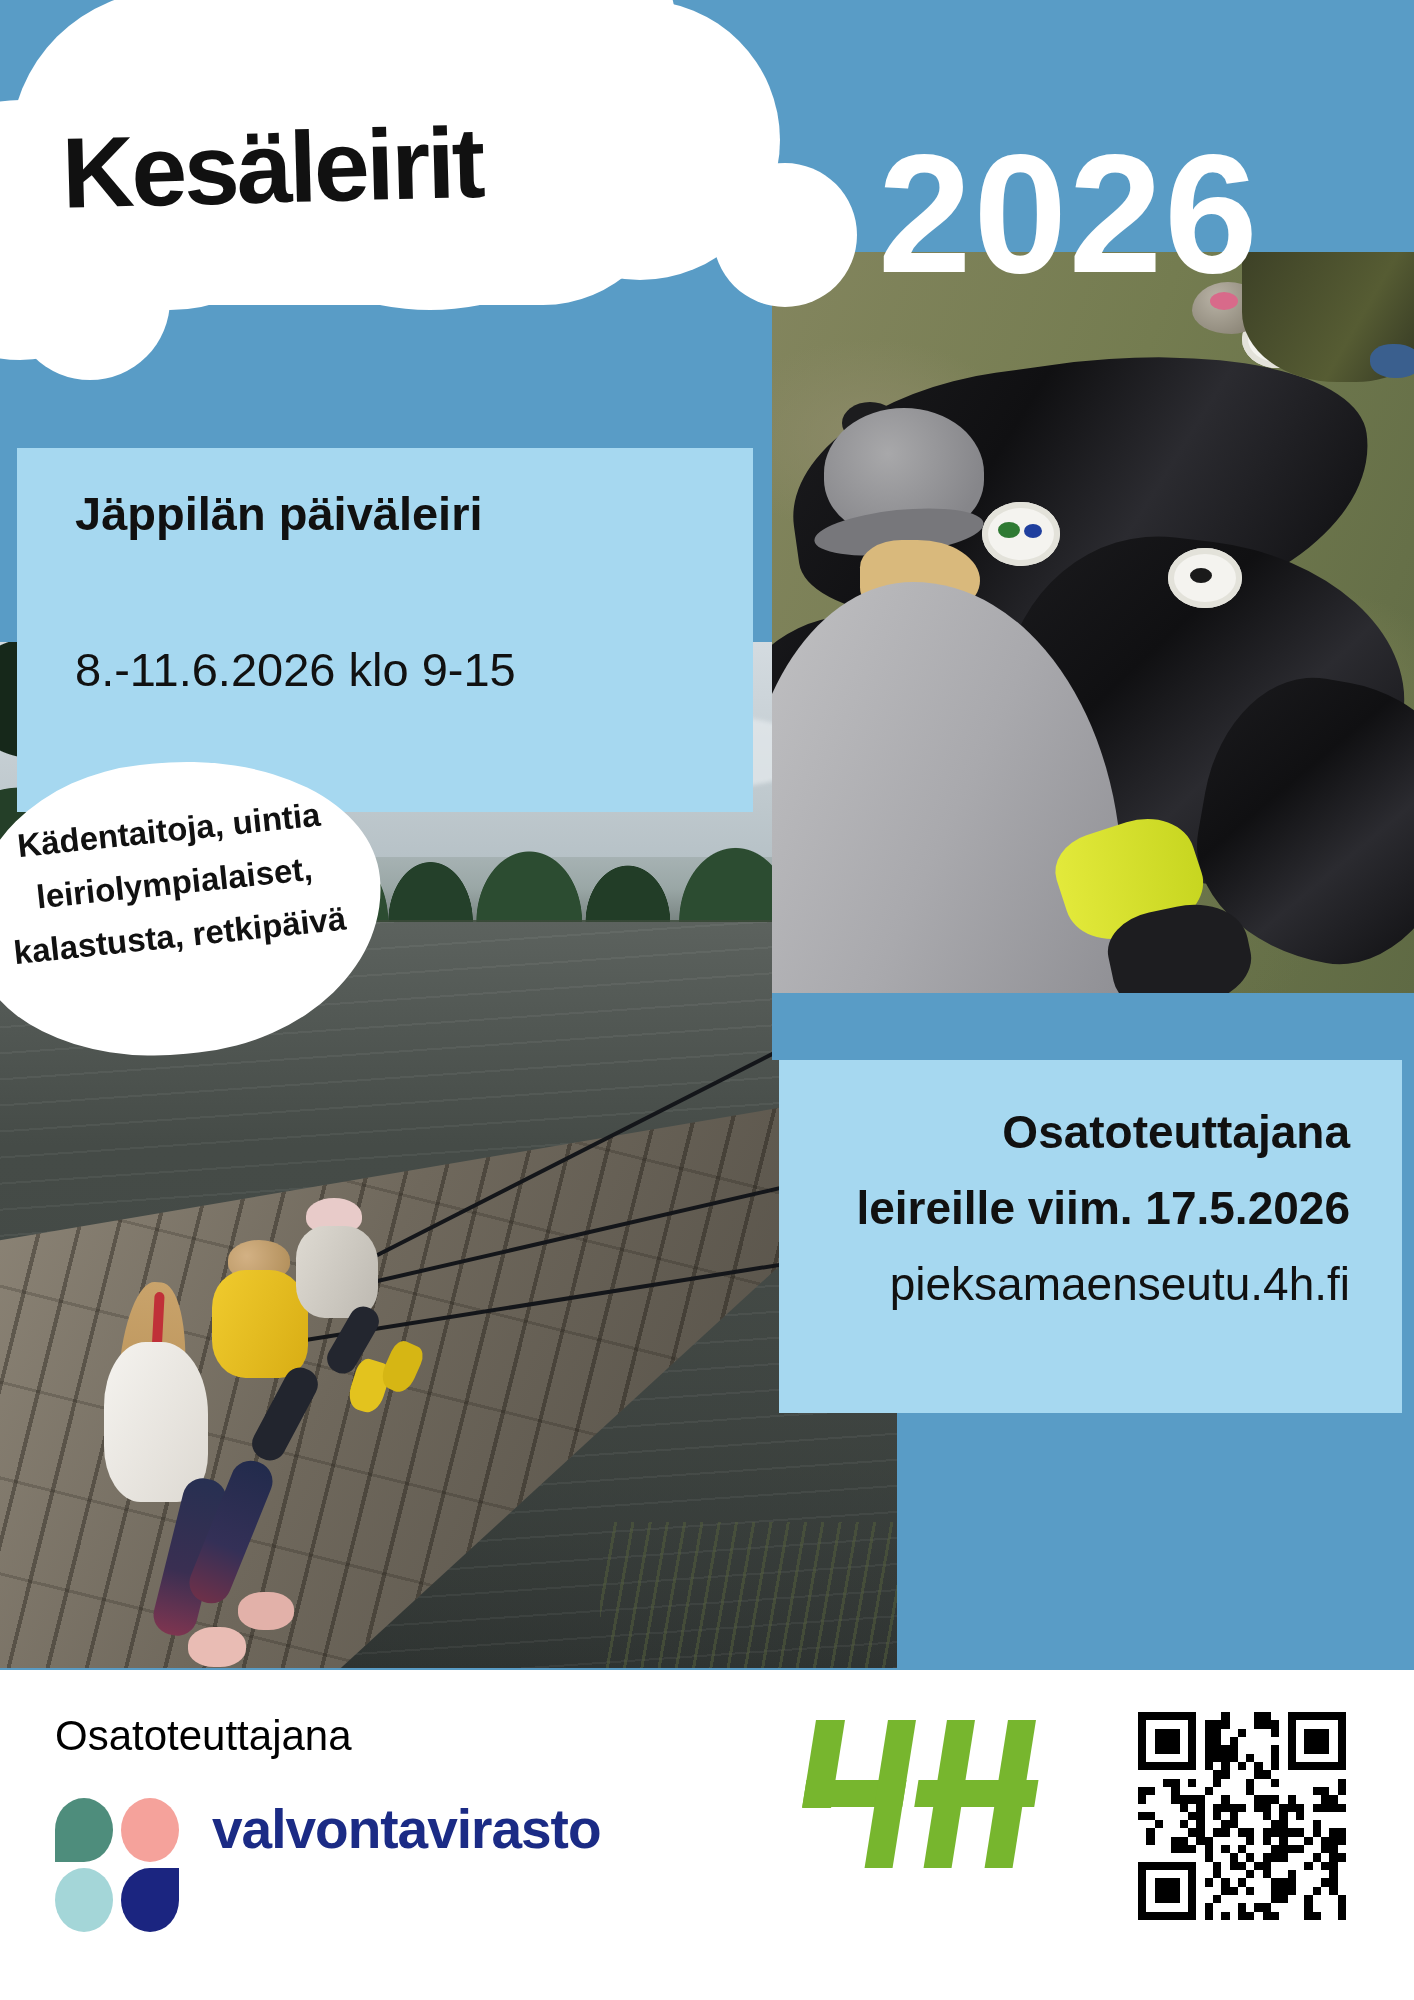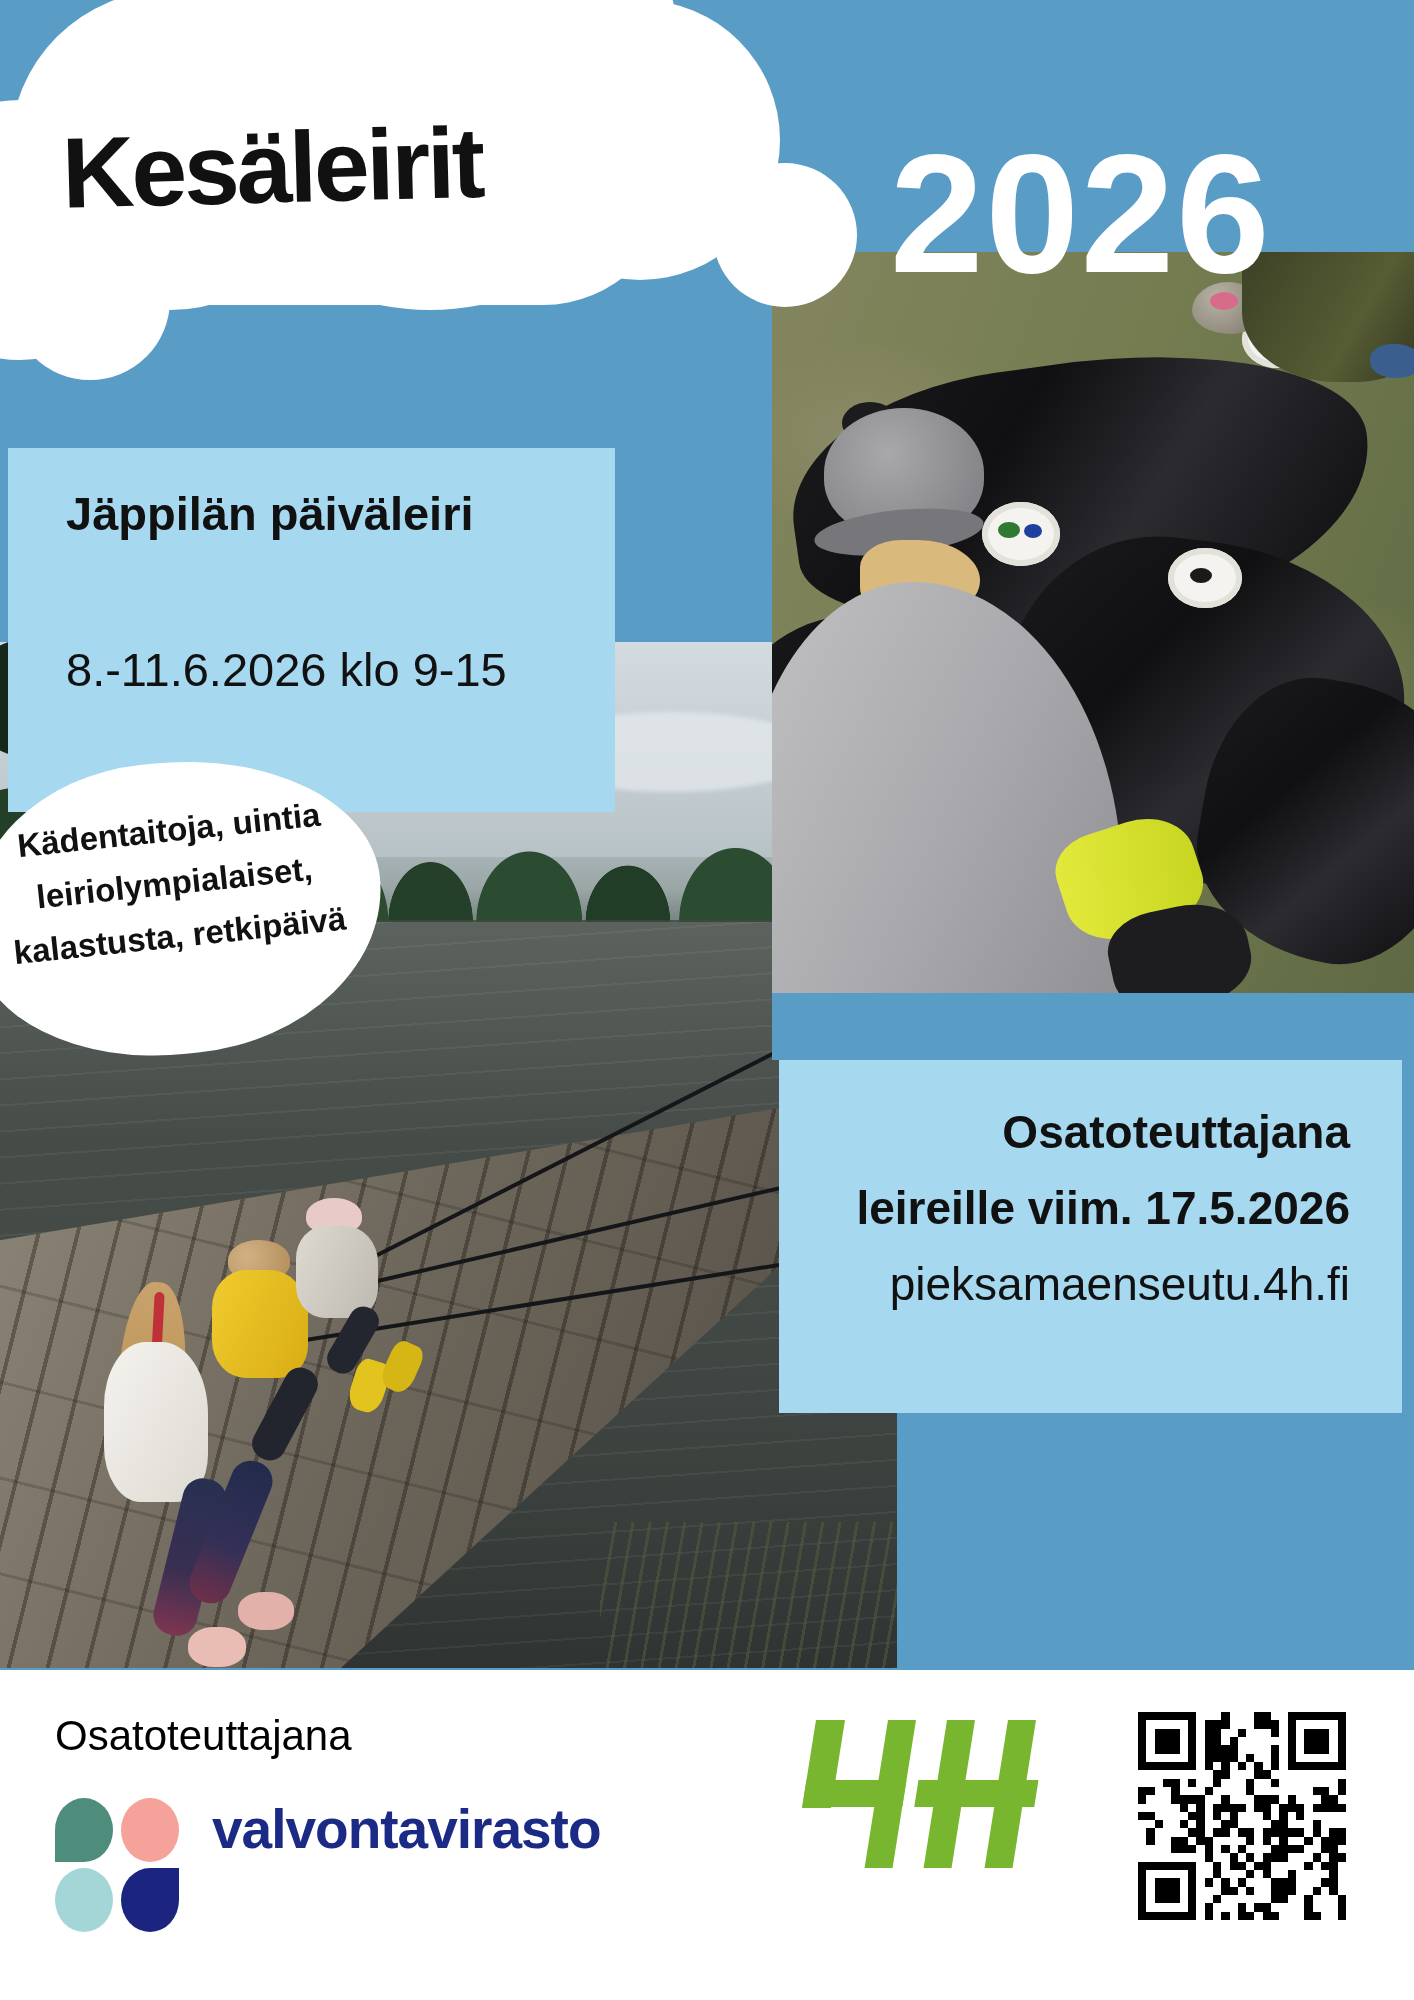--- a/index.html
+++ b/index.html
@@ -84,24 +84,24 @@
     background:repeating-linear-gradient(100deg,transparent 0 14px,#55603c 14px 17px);}
 
   
   #gap-strip{left:772px;top:993px;width:642px;height:67px;background:var(--bg);}
 
   
   .cloud{position:absolute;background:var(--white);border-radius:50%;}
   #cloud-base{left:28px;top:40px;width:645px;height:265px;border-radius:130px;}
   #title{left:62px;top:108px;width:600px;font-size:100px;font-weight:800;letter-spacing:-3px;
          color:var(--ink);transform:rotate(-1.5deg);}
-  #year{left:878px;top:118px;font-size:168px;font-weight:800;color:var(--white);letter-spacing:2px;margin-left:12px;}
+  #year{left:878px;top:118px;font-size:168px;font-weight:800;color:var(--white);letter-spacing:2px;}
 
   
-  #camp-box{left:8px;top:448px;width:607px;height:364px;background:var(--panel);color:var(--ink);
+  #camp-box{left:17px;top:448px;width:736px;height:364px;background:var(--panel);color:var(--ink);
             padding:13px;box-sizing:border-box;}
   #camp-box .l1{position:absolute;left:58px;top:38px;font-size:47px;font-weight:700;}
   #camp-box .l2{position:absolute;left:58px;top:116px;font-size:47px;font-weight:400;}
   #camp-box .l3{position:absolute;left:58px;top:194px;font-size:47px;font-weight:400;}
 
   #blob{left:-28px;top:762px;width:410px;height:292px;background:var(--white);
         border-radius:46% 54% 50% 50%/52% 48% 55% 45%;transform:rotate(-6deg);}
   #blob .txt{position:absolute;left:30px;top:42px;width:350px;text-align:center;
              font-size:33px;font-weight:700;color:var(--ink);line-height:1.6;}
 

